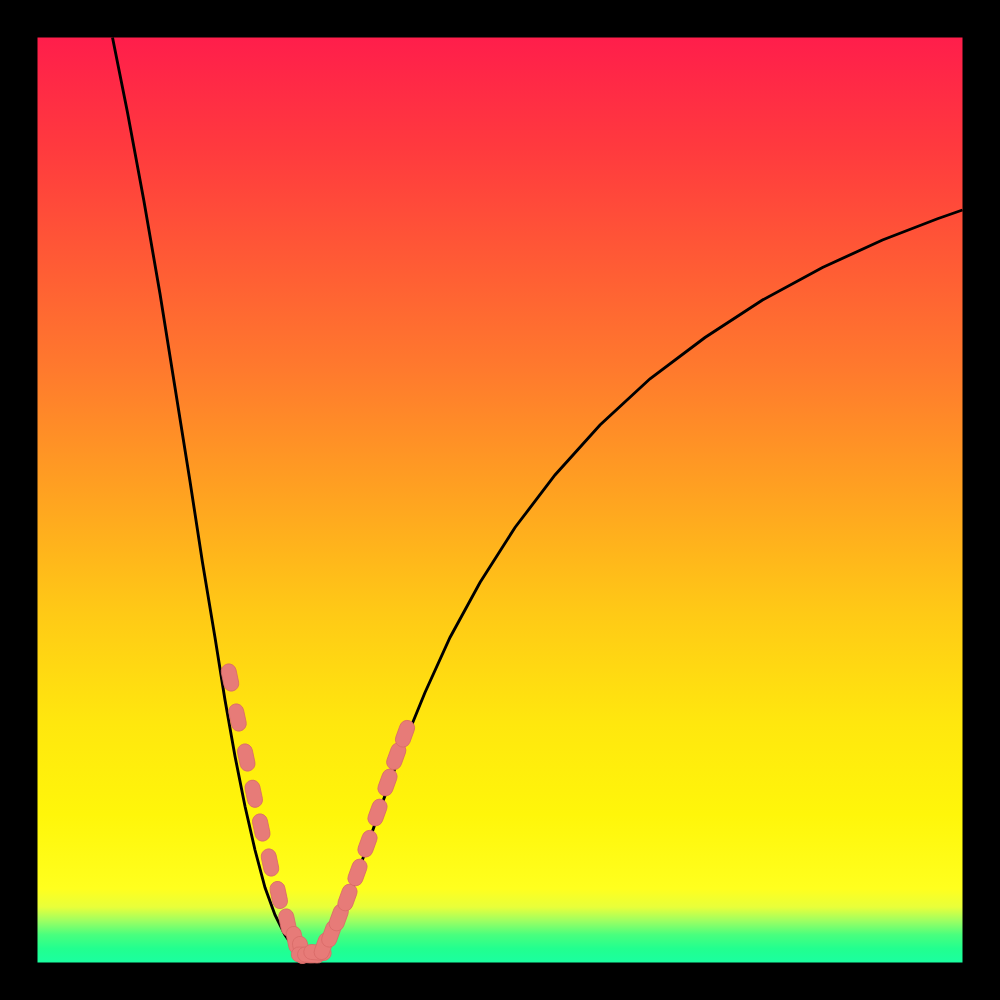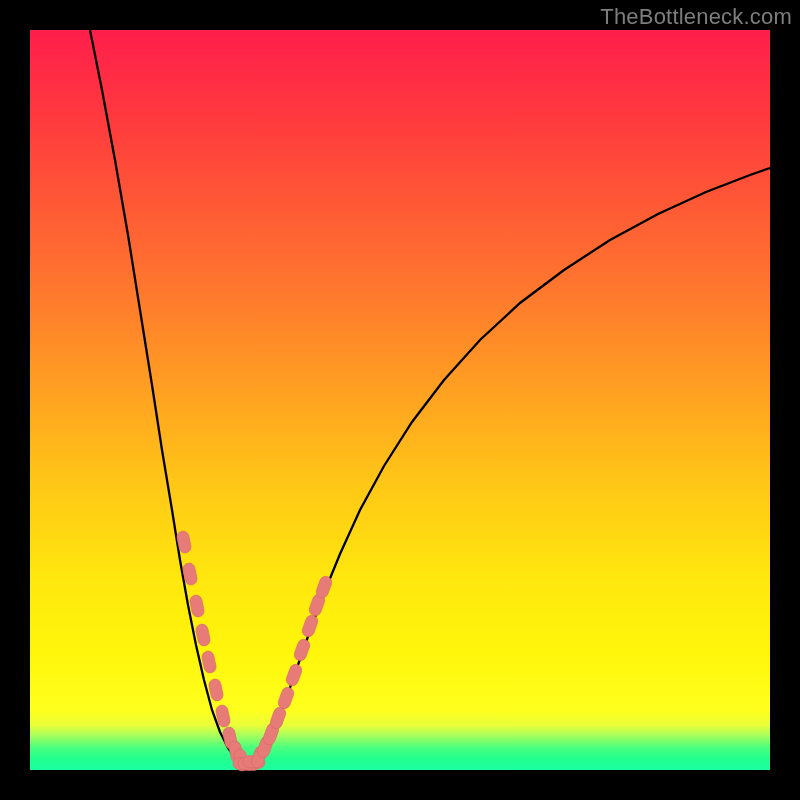--- a/index.html
+++ b/index.html
@@ -87,14 +87,13 @@
           <rect x="237" y="682" width="22" height="12" rx="6" ry="6" fill="#e77b78" stroke="#d86a67" stroke-width="0.6" transform="rotate(-70 248 688)"></rect>
           <rect x="245" y="662" width="22" height="12" rx="6" ry="6" fill="#e77b78" stroke="#d86a67" stroke-width="0.6" transform="rotate(-70 256 668)"></rect>
           <rect x="253" y="639" width="22" height="12" rx="6" ry="6" fill="#e77b78" stroke="#d86a67" stroke-width="0.6" transform="rotate(-70 264 645)"></rect>
           <rect x="261" y="614" width="22" height="12" rx="6" ry="6" fill="#e77b78" stroke="#d86a67" stroke-width="0.6" transform="rotate(-70 272 620)"></rect>
           <rect x="269" y="590" width="22" height="12" rx="6" ry="6" fill="#e77b78" stroke="#d86a67" stroke-width="0.6" transform="rotate(-70 280 596)"></rect>
           <rect x="276" y="569" width="22" height="12" rx="6" ry="6" fill="#e77b78" stroke="#d86a67" stroke-width="0.6" transform="rotate(-70 287 575)"></rect>
           <rect x="283" y="551" width="22" height="12" rx="6" ry="6" fill="#e77b78" stroke="#d86a67" stroke-width="0.6" transform="rotate(-70 294 557)"></rect>
         </g>
     </svg>
   </div>
-  <div class="watermark">TheBottleneck.com</div>
 </div>
 
 </body></html>

